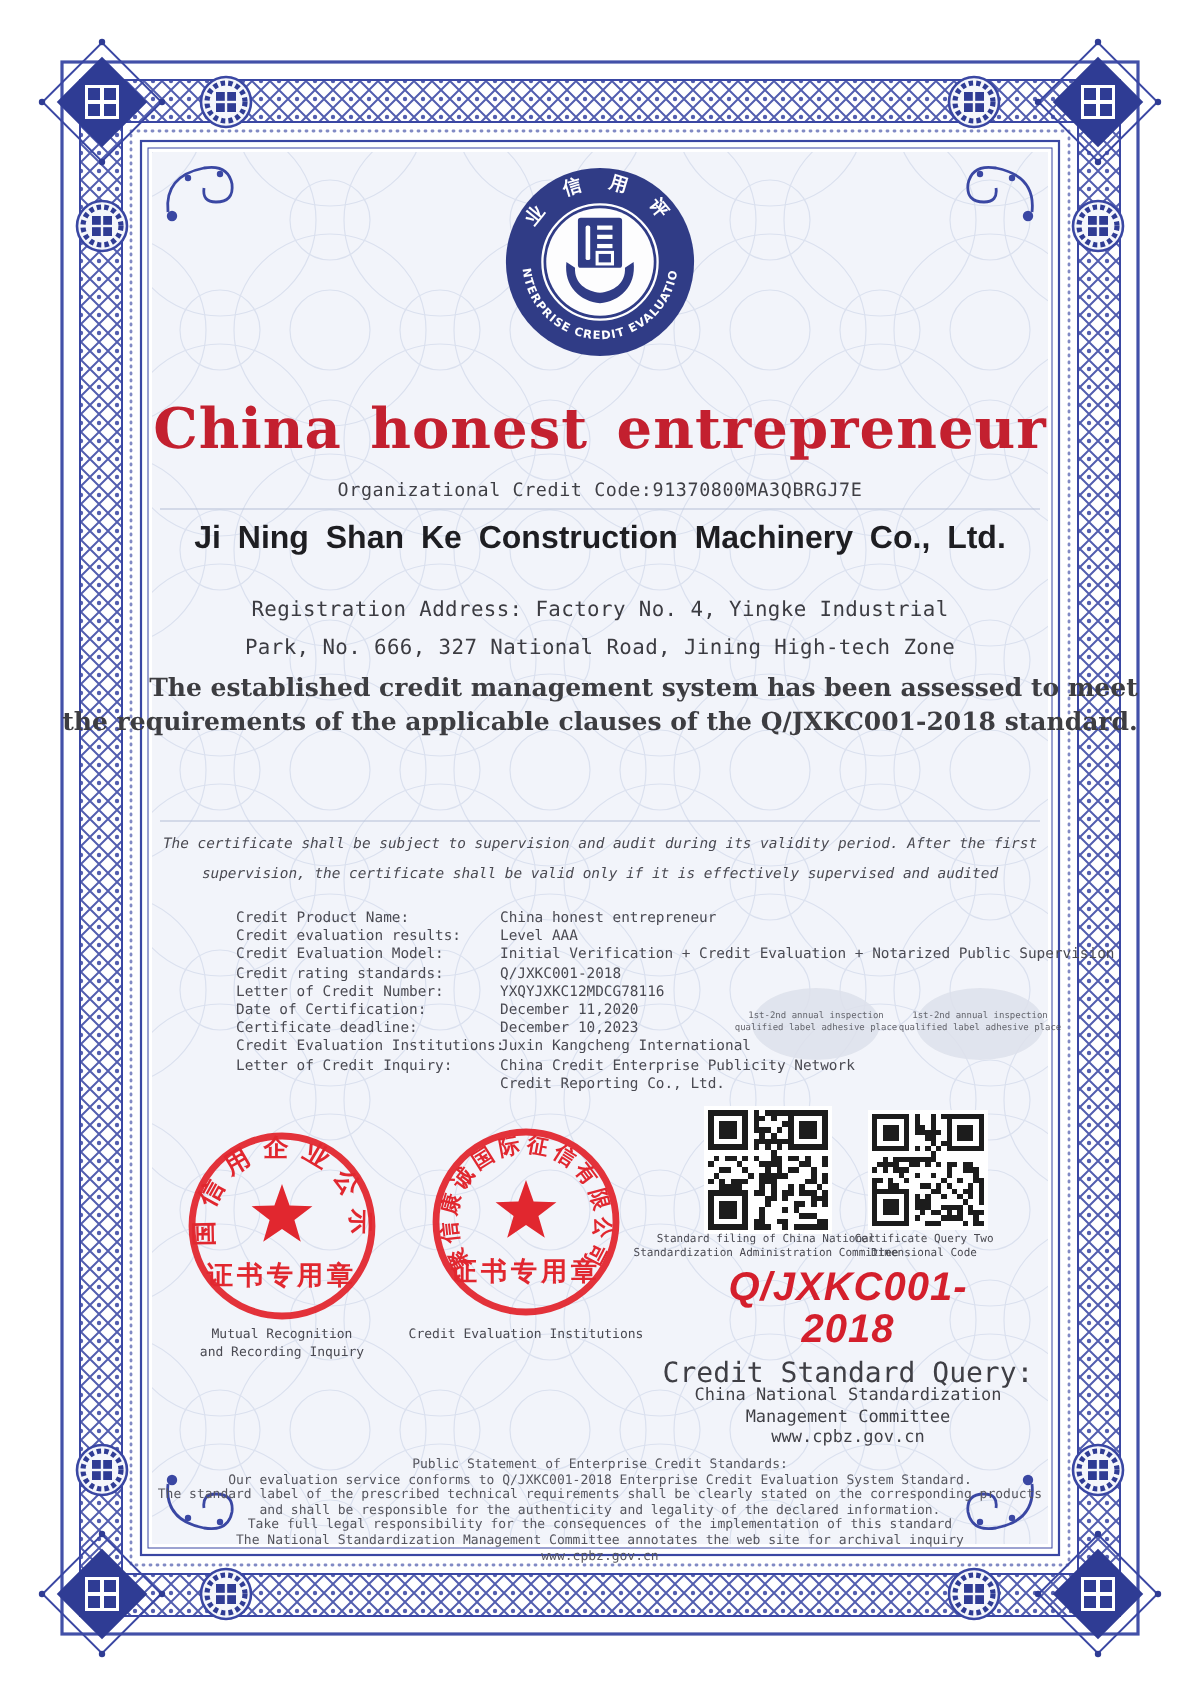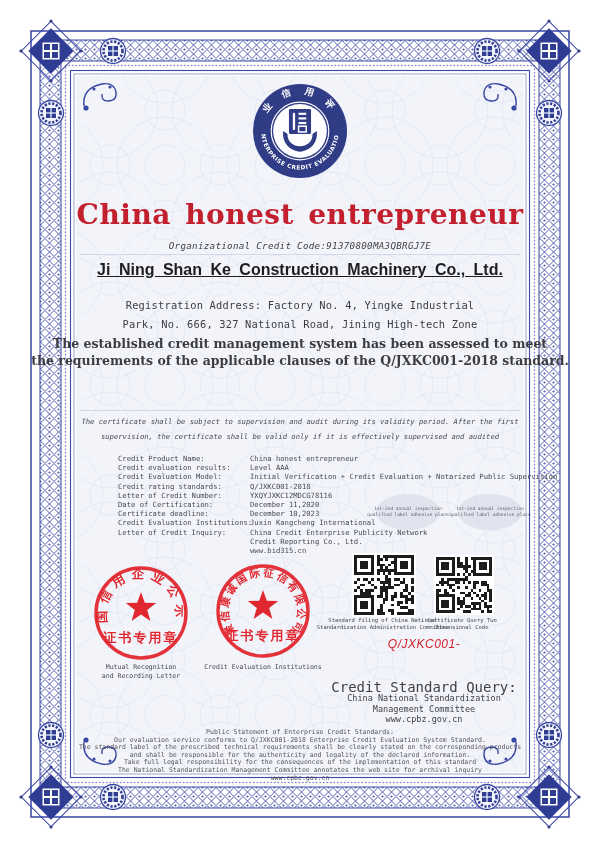--- a/index.html
+++ b/index.html
@@ -4,38 +4,38 @@
 <style>
   html,body{margin:0;padding:0;background:#ffffff;}
   body{width:600px;height:848px;position:relative;font-family:"DejaVu Sans",sans-serif;overflow:hidden;}
   .abs{position:absolute;}
   .cx{left:300px;transform:translateX(-50%);white-space:nowrap;text-align:center;}
   .cx2{left:424px;transform:translateX(-50%);white-space:nowrap;text-align:center;}
   .mono{font-family:"DejaVu Sans Mono",monospace;color:#45454c;}
   #border-svg{position:absolute;left:0;top:0;z-index:0;}
   .content{position:absolute;left:0;top:0;width:600px;height:848px;z-index:1;}
   .title{font-family:"DejaVu Serif",serif;font-weight:bold;font-size:28px;color:#c3202f;word-spacing:4px;letter-spacing:.5px;}
-  .orgline{font-size:9.2px;letter-spacing:.3px;color:#3f3f45;font-style:italic;}
-  .company{font-family:"Liberation Sans",sans-serif;font-weight:bold;font-size:16px;color:#1e1e22;word-spacing:4px;text-decoration:underline;}
+  .orgline{font-size:9.2px;letter-spacing:.3px;color:#3f3f45;}
+  .company{font-family:"Liberation Sans",sans-serif;font-weight:bold;font-size:16px;color:#1e1e22;word-spacing:4px;}
   .addr{font-size:10.4px;line-height:18.5px;color:#3c3c42;letter-spacing:.2px;}
   .statement{font-family:"DejaVu Serif",serif;font-weight:600;font-size:12.5px;line-height:17px;color:#3d3d41;}
   .honoree{font-family:"DejaVu Serif",serif;font-weight:bold;font-size:21px;color:#c3202f;word-spacing:6px;letter-spacing:.5px;}
   .hairline{height:1px;background:#b9c2d8;opacity:.55;left:80px;width:440px;}
   .superv{font-size:7.2px;line-height:14.5px;color:#4a4a52;}
   .details{font-size:7.2px;line-height:9.2px;color:#4a4a52;}
   .drow{display:flex;}
   .dlabel{width:132px;flex:none;white-space:pre;margin-left:36px;}
   .dvalue{white-space:pre;}
   .oval{width:64px;height:36px;border-radius:50%;background:#dde1eb;opacity:.85;display:flex;flex-direction:column;align-items:center;justify-content:center;}
   .oval div{font-family:"DejaVu Sans Mono",monospace;font-size:4.5px;line-height:6.5px;color:#4a4a52;white-space:nowrap;}
   .seal{mix-blend-mode:multiply;}
   .sealcap{font-size:6.5px;line-height:9px;color:#4a4a52;text-align:center;}
   .qrbox{background:#fff;padding:2px;}
   .qrcap{font-size:5.5px;line-height:6.6px;color:#4a4a52;}
-  .stdcode{font-family:"Liberation Sans",sans-serif;font-weight:normal;font-style:italic;font-size:12px;line-height:21px;color:#d41f2c;letter-spacing:.5px;}
+  .stdcode{font-family:"Liberation Sans",sans-serif;font-weight:bold;font-style:italic;font-size:20px;line-height:21px;color:#d41f2c;letter-spacing:.5px;}
   .queryhead{font-size:14px;color:#3f3f45;}
   .querylines{font-size:8.5px;line-height:10.5px;color:#3f3f45;}
   .footer{font-size:6.5px;line-height:7.6px;color:#56565e;}
 </style>
 </head>
 <body>
 
 <svg id="border-svg" width="600" height="848" viewBox="0 0 600 848">
   <defs>
     <pattern id="lattice" width="9" height="9" patternUnits="userSpaceOnUse">
@@ -150,21 +150,21 @@
   </div>
   <div class="abs hairline" style="top:254px;"></div>
 
   <div class="abs cx company" style="top:261px;">Ji Ning Shan Ke Construction Machinery Co., Ltd.</div>
 
   <div class="abs cx mono addr" style="top:296px;">
     <div>Registration Address: Factory No. 4, Yingke Industrial</div>
     <div>Park, No. 666, 327 National Road, Jining High-tech Zone</div>
   </div>
 
-  <div class="abs cx statement" style="top:335px;">
+  <div class="abs cx statement" style="top:335px;text-align:right;">
     <div>The established credit management system has been assessed to meet</div>
     <div>the requirements of the applicable clauses of the Q/JXKC001-2018 standard.</div>
   </div>
 
   <div class="abs hairline" style="top:410px;"></div>
 
   <div class="abs cx mono superv" style="top:415px;font-style:italic;">
     <div>The certificate shall be subject to supervision and audit during its validity period. After the first</div>
     <div>supervision, the certificate shall be valid only if it is effectively supervised and audited</div>
   </div>
@@ -202,24 +202,20 @@
         <span class="dlabel">Credit Evaluation Institutions:</span>
         <span class="dvalue">Juxin Kangcheng International</span>
       </div>
     <div class="drow">
         <span class="dlabel">Letter of Credit Inquiry:</span>
         <span class="dvalue">China Credit Enterprise Publicity Network</span>
       </div>
     <div class="drow">
         <span class="dlabel"></span>
         <span class="dvalue">Credit Reporting Co., Ltd.</span>
-      </div>
-    <div class="drow">
-        <span class="dlabel"></span>
-        <span class="dvalue">www.bid315.cn</span>
       </div>
   </div>
 
   <div class="abs oval" style="left:376px;top:494px;">
     <div>1st-2nd annual inspection</div>
     <div>qualified label adhesive place</div>
   </div>
   <div class="abs oval" style="left:458px;top:494px;">
     <div>1st-2nd annual inspection</div>
     <div>qualified label adhesive place</div>
@@ -231,21 +227,21 @@
       </defs>
     <circle r="45" fill="none" stroke="#e1272f" stroke-width="3.4" opacity="0.95"></circle>
     <text font-size="12.5" font-weight="bold" fill="#e1272f" letter-spacing="6">
       <textPath href="#sealArc0" startOffset="50%" text-anchor="middle">中国信用企业公示网</textPath>
     </text>
     <path transform="translate(0,-5)" fill="#e1272f" d="M0,-16 L3.8,-5.3 L15.2,-4.9 L6.2,2 L9.4,12.9 L0,6.5 L-9.4,12.9 L-6.2,2 L-15.2,-4.9 L-3.8,-5.3 Z"></path>
     <text y="29" text-anchor="middle" font-size="13" font-weight="bold" fill="#e1272f" letter-spacing="2">证书专用章</text>
   </svg>
   <div class="abs mono sealcap" style="left:141px;top:663px;transform:translateX(-50%);white-space:nowrap;">
     <div>Mutual Recognition</div>
-    <div>and Recording Letter</div>
+    <div>and Recording Inquiry</div>
   </div>
 
   <svg class="abs seal" style="left:213px;top:561px;" width="100" height="100" viewBox="-50 -50 100 100">
     <defs>
         <path id="sealArc1" d="M -30.3 17.5 A 35 35 0 1 1 30.3 17.5"></path>
       </defs>
     <circle r="45" fill="none" stroke="#e1272f" stroke-width="3.4" opacity="0.95"></circle>
     <text font-size="10.5" font-weight="bold" fill="#e1272f" letter-spacing="2.5">
       <textPath href="#sealArc1" startOffset="50%" text-anchor="middle">聚信康诚国际征信有限公司</textPath>
     </text>
@@ -707,20 +703,21 @@
     <div>Standard filing of China National</div>
     <div>Standardization Administration Committee</div>
   </div>
   <div class="abs mono qrcap" style="left:462px;top:617px;transform:translateX(-50%);white-space:nowrap;text-align:center;">
     <div>Certificate Query Two</div>
     <div>Dimensional Code</div>
   </div>
 
   <div class="abs cx2 stdcode" style="top:634px;">
     <div>Q/JXKC001-</div>
+    <div>2018</div>
   </div>
 
   <div class="abs cx2 mono queryhead" style="top:679px;">Credit Standard Query:</div>
   <div class="abs cx2 mono querylines" style="top:693px;">
     <div>China National Standardization</div>
     <div>Management Committee</div>
     <div>www.cpbz.gov.cn</div>
   </div>
 
   <div class="abs cx mono footer" style="top:729px;">

